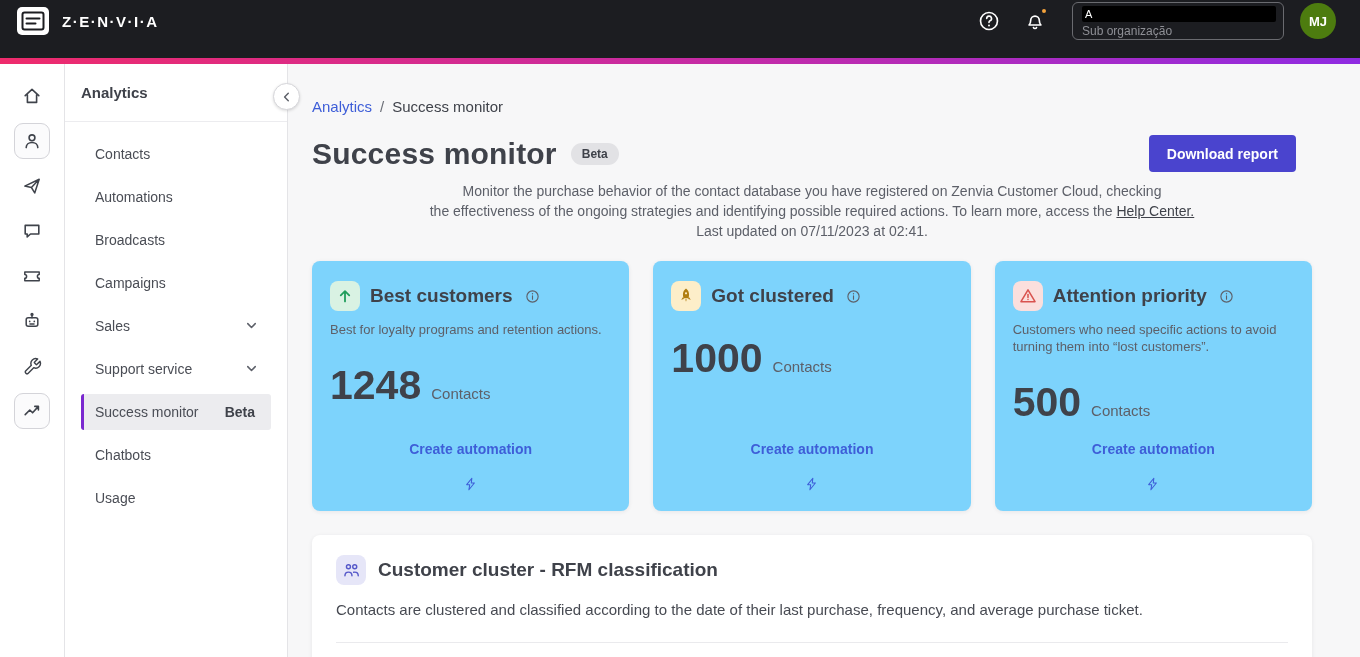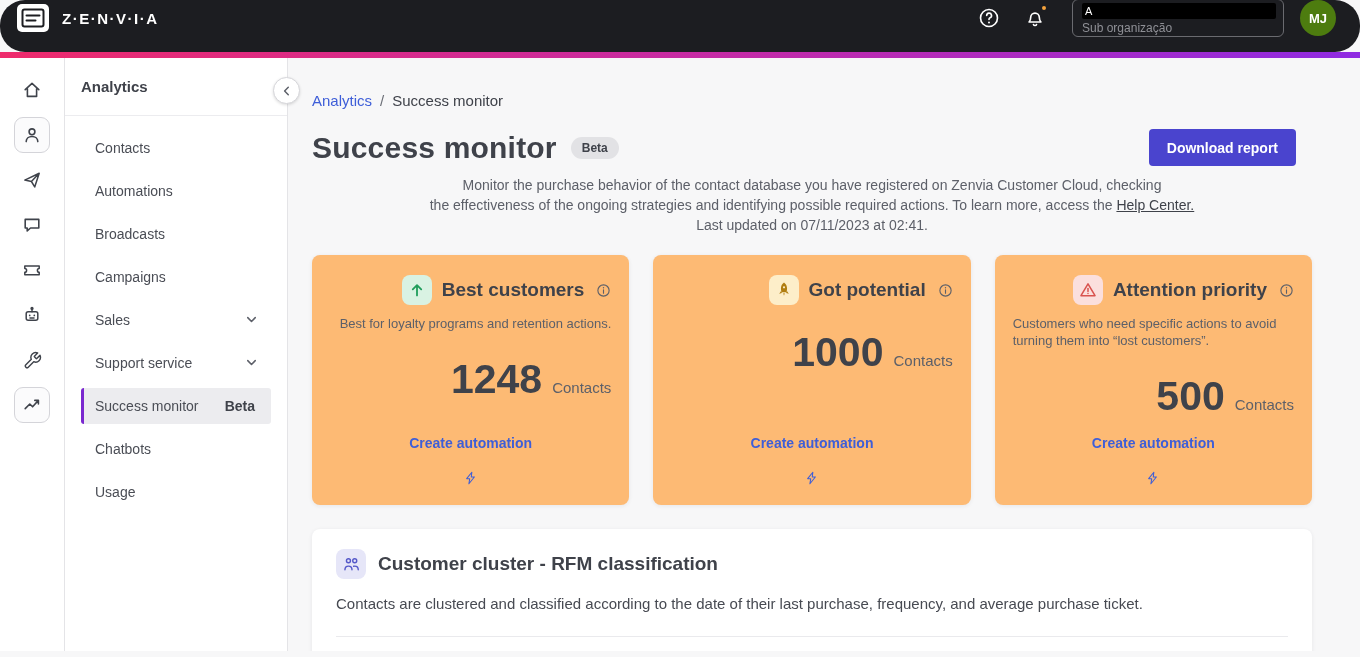--- a/index.html
+++ b/index.html
@@ -7,24 +7,23 @@
   body {
     width:1360px; height:657px; overflow:hidden; position:relative;
     font-family:"Liberation Sans", sans-serif;
     background:var(--page-bg,#f7f7f8);
     color:#3f424a;
   }
   svg { display:block; }
 
   
   .topbar {
-    height:52px; background:var(--topbar-bg,#1c1d21);
+    height:58px; background:var(--topbar-bg,#1c1d21);
     display:flex; align-items:center; justify-content:space-between;
     padding:0 24px 16px 16px;
-    border-radius:25px;
   }
   .brand { display:flex; align-items:center; gap:12px; cursor:pointer; }
   .brand-text { color:#fff; font-size:15px; font-weight:bold; letter-spacing:1.5px; }
   .topbar-right { display:flex; align-items:center; gap:16px; }
   .icon-btn {
     background:none; border:none; padding:0; position:relative;
     width:30px; height:30px; display:flex; align-items:center; justify-content:center;
     color:#fff; cursor:pointer;
   }
   .notif-dot {
@@ -114,23 +113,23 @@
     margin-left:auto; margin-right:16px; background:var(--button-indigo,#4a44ce);
     color:#fff; border:none; border-radius:4px; font-size:14px; font-weight:bold;
     height:37px; padding:0 18px; cursor:pointer;
     font-family:"Liberation Sans", sans-serif;
   }
   .desc { margin-top:9px; font-size:14px; color:#5d6069; line-height:20px;text-align:center; }
   .desc-link { color:#3f424a; text-decoration:underline; cursor:pointer; }
 
   .cards { display:flex; gap:24px; margin-top:20px; }
   .card {
-    flex:1; background:#fdba74; border-radius:8px; height:250px;
+    flex:1; background:#7dd3fc; border-radius:8px; height:250px;
     box-shadow:0 1px 4px rgba(33,33,52,.08); padding:20px 18px;
-    display:flex; flex-direction:column;align-items:flex-end;
+    display:flex; flex-direction:column;
   }
   .card-head { display:flex; align-items:center; gap:10px; }
   .card-icon {
     width:30px; height:30px; border-radius:8px; flex-shrink:0;
     display:flex; align-items:center; justify-content:center;
   }
   .card-icon.green { background:var(--success-bg,#d9f2e3); color:var(--success-green,#1f9d5b); }
   .card-icon.amber { background:var(--warning-bg,#fdeec9); color:var(--warning-amber,#b07d10); }
   .card-icon.red   { background:var(--danger-bg,#fbdfdd);  color:var(--danger-red,#d9534f); }
   .card-title { font-size:19px; font-weight:bold; color:#3f424a; }
@@ -367,21 +366,21 @@
 
       <section class="card">
         <div class="card-head">
           <span class="card-icon amber">
             <svg width="18" height="18" viewBox="0 0 20 20">
               <path fill="currentColor" d="M10 1.6 c2.2 1.5 3.4 4 3.4 6.7 0 1.5-.3 3-.9 4.2 H7.5 c-.6-1.2-.9-2.7-.9-4.2 0-2.7 1.2-5.2 3.4-6.7 z"></path>
               <circle cx="10" cy="7" r="1.2" fill="#fdeec9"></circle>
               <path fill="currentColor" d="M7.1 10.6 L4.7 14.1 l2.9-.7 z M12.9 10.6 L15.3 14.1 l-2.9-.7 z M9.2 13.5 h1.6 L10 16.4 z"></path>
             </svg>
           </span>
-          <span class="card-title">Got potential</span>
+          <span class="card-title">Got clustered</span>
           <button class="info-i">
             <svg width="15" height="15" viewBox="0 0 20 20" fill="none" stroke="currentColor" stroke-width="1.5" stroke-linecap="round">
               <circle cx="10" cy="10" r="7.5"></circle>
                 <path d="M10 9.2 v4.3"></path>
                 <circle cx="10" cy="6.3" r="0.9" fill="currentColor" stroke="none"></circle>
             </svg>
           </button>
         </div>
         <div class="count-row">
           <span class="count">1000</span>

